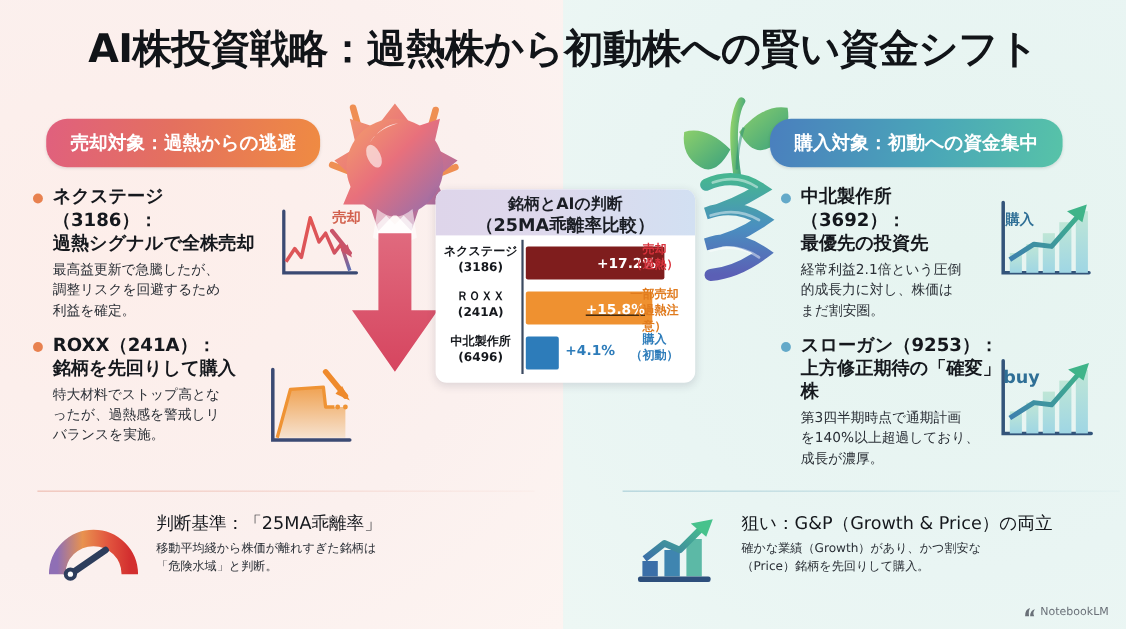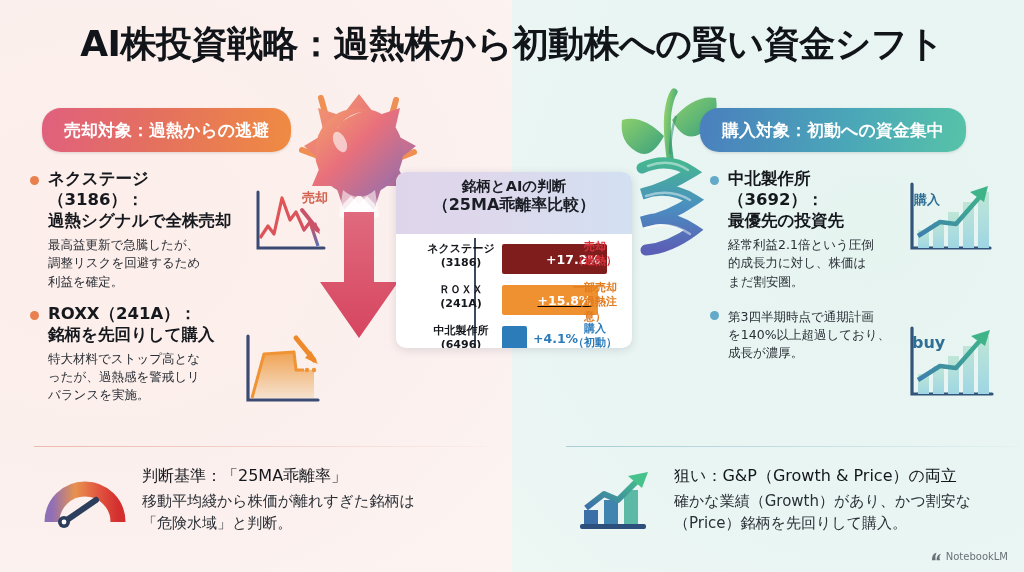--- a/index.html
+++ b/index.html
@@ -80,28 +80,28 @@
   #mini-slogan   { left: 898px; top: 320px; width: 100px; height: 90px; }
 
   
   #panel {
     position: absolute; left: 396px; top: 172px; width: 236px; height: 176px;
     background: #ffffff; border-radius: 10px; z-index: 9;
     box-shadow: 0 2px 8px rgba(40,40,70,.14);
     overflow: hidden;
   }
   #panel-header {
-    height: 62px; padding-top: 5px;
+    height: 42px; padding-top: 5px;
     background: linear-gradient(90deg, #ded5ea 0%, #ded8ec 40%, #d2e0f2 100%);
     text-align: center;
   }
   #panel-title { font-size: 14.5px; font-weight: bold; color: #1a1d24; line-height: 1.25; }
   #panel-sub   { font-size: 16px; font-weight: bold; color: #1a1d24; line-height: 1.3; }
   #panel-body  { position: relative; padding: 6px 4px 4px 4px; }
-  .bar-row { position: relative; height: 40px; margin-bottom: 1px; margin-left: 24px; }
+  .bar-row { position: relative; height: 40px; margin-bottom: 1px; }
   .bar-label {
     position: absolute; left: 0; top: 2px; width: 74px;
     text-align: center; font-size: 11px; font-weight: bold; color: #14171c;
     line-height: 1.25;
     white-space: pre-line;
   }
   .bar-track { position: absolute; left: 78px; top: 4px; height: 30px; right: 4px; }
   .bar {
     position: absolute; left: 0; top: 0; height: 30px;
     border-radius: 2px;
@@ -122,21 +122,21 @@
   
   .summary { position: absolute; z-index: 5; }
   .summary .rule {
     position: absolute; top: 0; height: 1px; width: 100%;
   }
   .sum-left  .rule { background: linear-gradient(90deg, rgba(224,140,120,.55), rgba(224,140,120,.05)); }
   .sum-right .rule { background: linear-gradient(90deg, rgba(110,170,190,.55), rgba(110,170,190,.05)); }
   .summary .sico { position: absolute; left: 10px; top: 22px; width: 82px; height: 62px; }
   .summary .stxt { position: absolute; left: 108px; top: 20px; width: 330px; }
   .summary .shead { font-size: 16px; font-weight: normal; color: #14171c; line-height: 1.3; }
-  .summary .sbody { margin-top: 4px; font-size: 15px; color: #2a2f36; line-height: 1.45; white-space: pre-line; }
+  .summary .sbody { margin-top: 4px; font-size: 11px; color: #2a2f36; line-height: 1.45; white-space: pre-line; }
   #sum-gauge { left: 34px;  top: 446px; width: 452px; height: 110px; }
   #sum-gp    { left: 566px; top: 446px; width: 452px; height: 110px; }
 
   
   #watermark {
     position: absolute; right: 16px; bottom: 10px; z-index: 10;
     display: flex; align-items: center; gap: 4px;
     font-size: 10px; color: #6a7078;
   }
 </style>
@@ -279,20 +279,22 @@
     <rect x="48" y="34" width="11" height="36" fill="url(#gBarA)"></rect>
     <rect x="63" y="24" width="11" height="46" fill="url(#gBarA)"></rect>
     <rect x="78" y="14" width="11" height="56" fill="url(#gBarA)"></rect>
     <path d="M18 58 L40 44 L56 46 L84 14" stroke="url(#gUpA)" stroke-width="4.5" fill="none" stroke-linejoin="round"></path>
     <path d="M88 8 L70 14 L84 24 Z" fill="#3fb489"></path>
     <text x="14" y="26" font-size="13" font-weight="bold" fill="#2f6f96" font-family="DejaVu Sans, sans-serif">購入</text>
   </svg>
 
   <div class="item right" id="item-slogan">
     <span class="bullet"></span>
+    <div class="head">スローガン（9253）：
+上方修正期待の「確変」株</div>
     <div class="body">第3四半期時点で通期計画
 を140%以上超過しており、
 成長が濃厚。</div>
   </div>
 
   <svg class="mini" id="mini-slogan" viewBox="0 0 100 90">
     <path d="M14 8 L14 74 L94 74" stroke="#33547a" stroke-width="3.2" fill="none" stroke-linecap="round"></path>
     <rect x="20" y="54" width="11" height="20" fill="url(#gBarA)"></rect>
     <rect x="35" y="46" width="11" height="28" fill="url(#gBarA)"></rect>
     <rect x="50" y="36" width="11" height="38" fill="url(#gBarA)"></rect>

